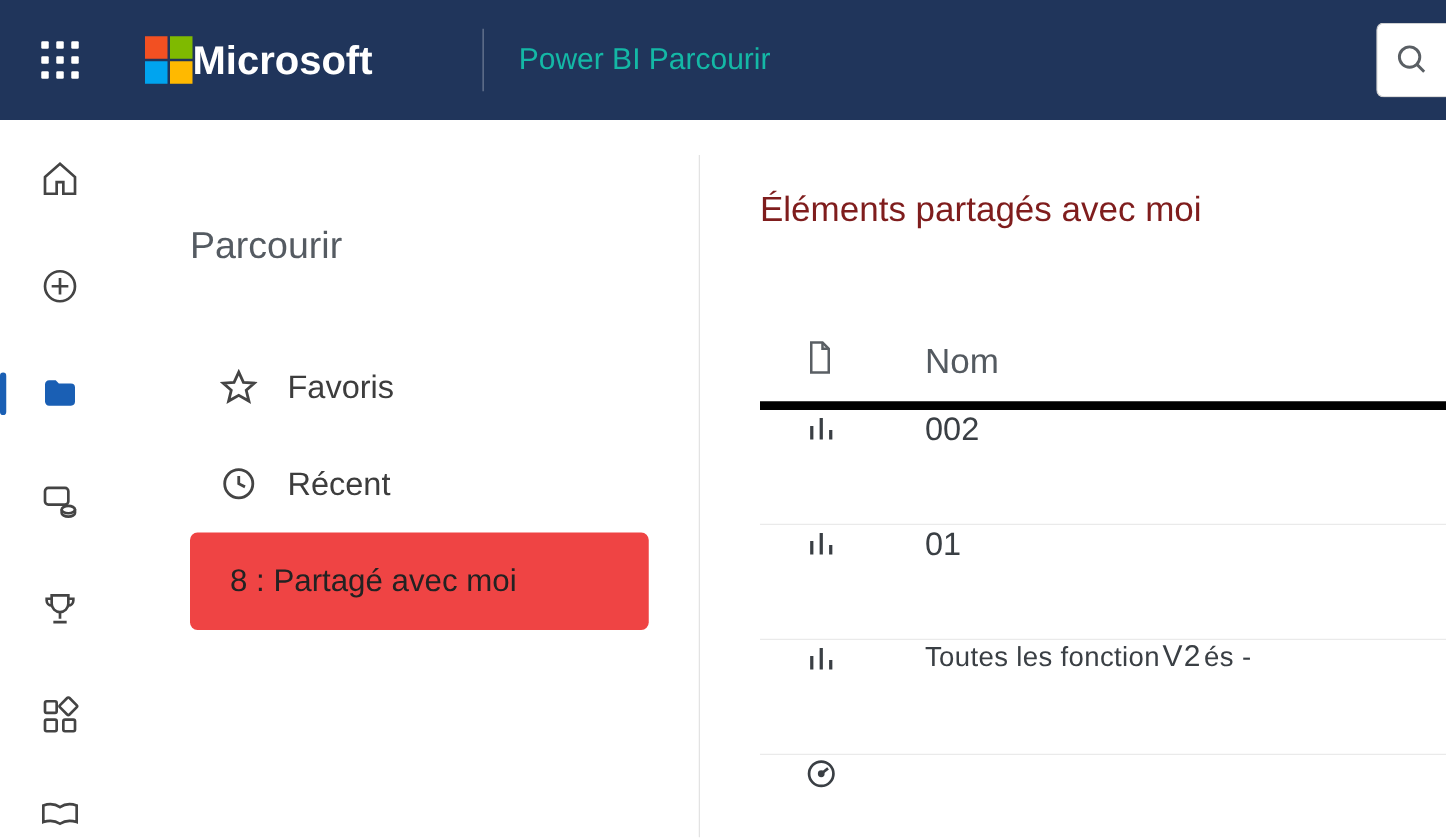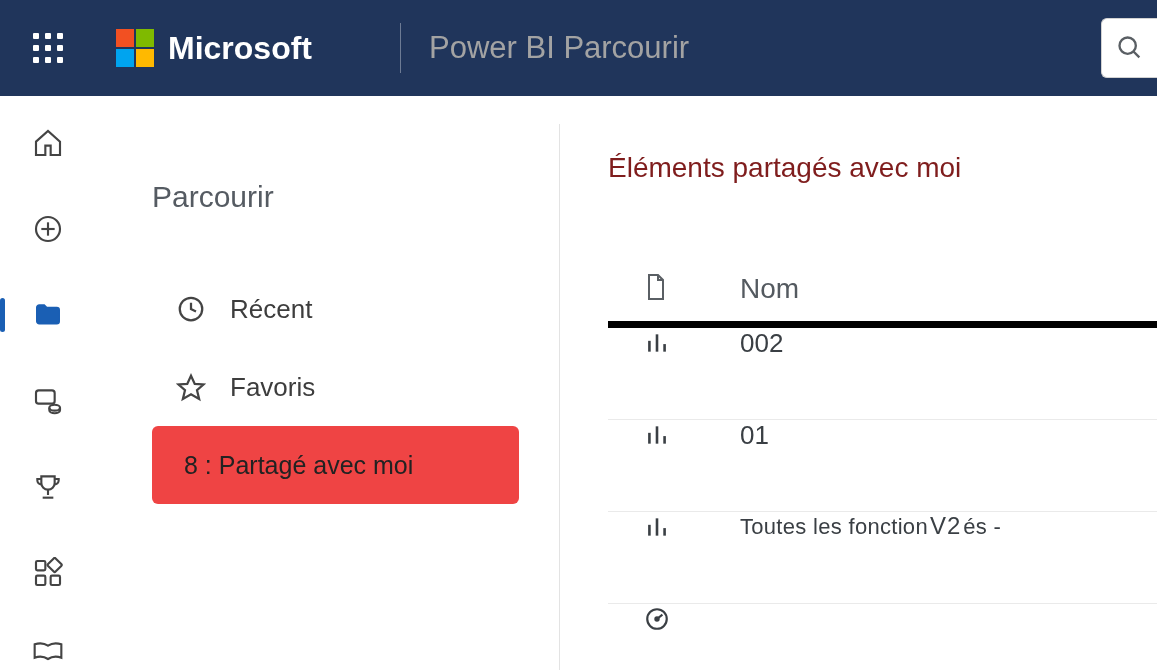--- a/index.html
+++ b/index.html
@@ -38,21 +38,20 @@
     }
     .waffle span {
       width: 6px;
       height: 6px;
       background: #fff;
       border-radius: 1px;
     }
     .ms-logo-area {
       display: flex;
       align-items: center;
-      gap: 14px;
       margin-left: 20px;
     }
     .ms-squares {
       display: grid;
       grid-template-columns: 18px 18px;
       grid-template-rows: 18px 18px;
       gap: 2px;
     }
     .ms-squares div:nth-child(1){background:#f25022;}
     .ms-squares div:nth-child(2){background:#7fba00;}
@@ -63,23 +62,23 @@
       font-weight: 600;
       color: #fff;
     }
     .header-divider {
       width: 1px;
       height: 50px;
       background: rgba(255,255,255,0.35);
       margin-left: 88px;
     }
     .header-title {
-      font-size: 31px;
+      font-size: 24px;
       font-weight: 400;
-      color: #a3a3a3;
+      color: #14b8a6;
       margin-left: 28px;
     }
     .search-box {
       position: absolute;
       right: 0;
       top: 18px;
       height: 60px;
       width: 56px;
       background: #fff;
       border-radius: 6px 0 0 6px;
@@ -282,31 +281,31 @@
         <path d="M2 2 c3-1 7-1 10 1 c3-2 7-2 10-1 v10 c-3-1-7-1-10 1 c-3-2-7-2-10-1 Z"></path>
       </svg>
     </div>
   </div>
 
   <div class="browse-panel">
     <div class="browse-title">Parcourir</div>
 
     <div class="browse-item">
       <svg width="30" height="30" viewBox="0 0 24 24" fill="none" stroke="#444" stroke-width="1.8">
+        <polygon points="12,3 15,9.5 22,10 16.8,14.6 18.5,21.5 12,17.8 5.5,21.5 7.2,14.6 2,10 9,9.5"></polygon>
+      </svg>
+      <span>Favoris</span>
+    </div>
+
+    <div class="browse-item">
+      <svg width="30" height="30" viewBox="0 0 24 24" fill="none" stroke="#444" stroke-width="1.8">
         <circle cx="12" cy="12" r="9"></circle>
         <polyline points="12,7 12,12 16,14"></polyline>
       </svg>
       <span>Récent</span>
-    </div>
-
-    <div class="browse-item">
-      <svg width="30" height="30" viewBox="0 0 24 24" fill="none" stroke="#444" stroke-width="1.8">
-        <polygon points="12,3 15,9.5 22,10 16.8,14.6 18.5,21.5 12,17.8 5.5,21.5 7.2,14.6 2,10 9,9.5"></polygon>
-      </svg>
-      <span>Favoris</span>
     </div>
 
     <div class="browse-item indent selected">
       <span>8 : Partagé avec moi</span>
     </div>
   </div>
 
   <div class="main">
     <div class="main-title">Éléments partagés avec moi</div>
 

